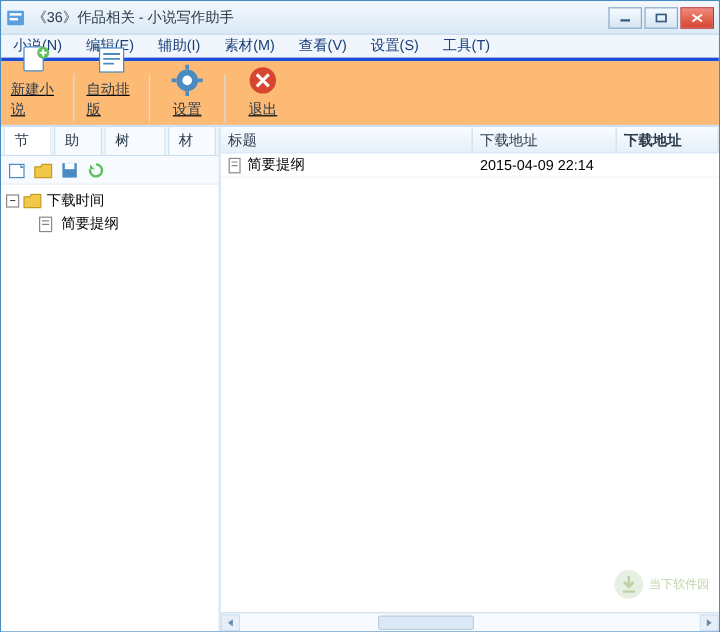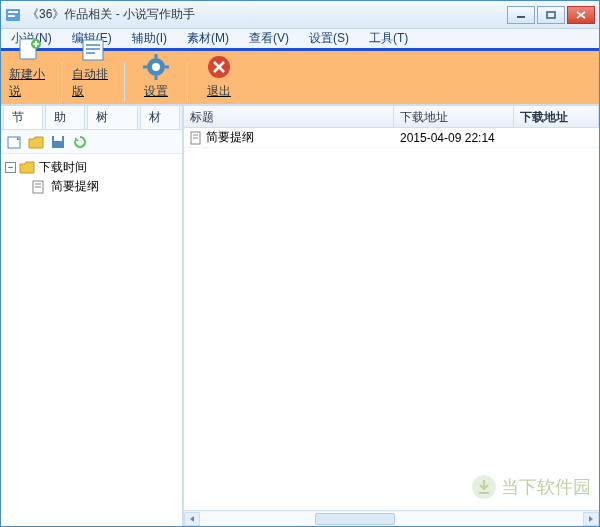--- a/index.html
+++ b/index.html
@@ -44,21 +44,21 @@
 .row .c3 { flex: 1; }
 .doc-icon { width: 12px; height: 14px; margin-right: 4px; }
 .hscroll { height: 16px; background: #f0f4f8; border-top: 1px solid #d8e2ec; display: flex; align-items: center; }
 .hscroll .arrow { width: 16px; height: 14px; background: #e6eff8; border: 1px solid #cddff0; display:flex; align-items:center; justify-content:center; }
 .hscroll .track { flex: 1; height: 14px; background: #f7fbff; position: relative; }
 .hscroll .thumb { position: absolute; left: 30%; width: 80px; height: 12px; top: 1px; background: #dbe9f6; border: 1px solid #b8cee2; border-radius: 2px; }
 .statusbar { height: 22px; background: linear-gradient(#f3f8fd,#e4eef8); border-top: 1px solid #cddff0; display: flex; align-items: center; padding: 0 8px; }
 .statusbar .spacer { flex: 1; }
 .watermark { position: absolute; right: 8px; bottom: 26px; opacity: 0.5; display: flex; align-items: center; gap: 4px; pointer-events: none; }
 .watermark svg { display:block; }
-.watermark .wm-text { color: #7fa64f; font-size: 18px; }
+.watermark .wm-text { color: #7fa64f; font-size: 10px; }
 </style>
 </head>
 <body>
 
 <div class="window">
   <div class="titlebar">
     <span class="t-icon">
       <svg viewBox="0 0 16 16">
           <rect x="1" y="2" width="14" height="12" rx="1" fill="#5aa0e0"></rect>
           <rect x="3" y="4" width="10" height="2" fill="#fff"></rect>

